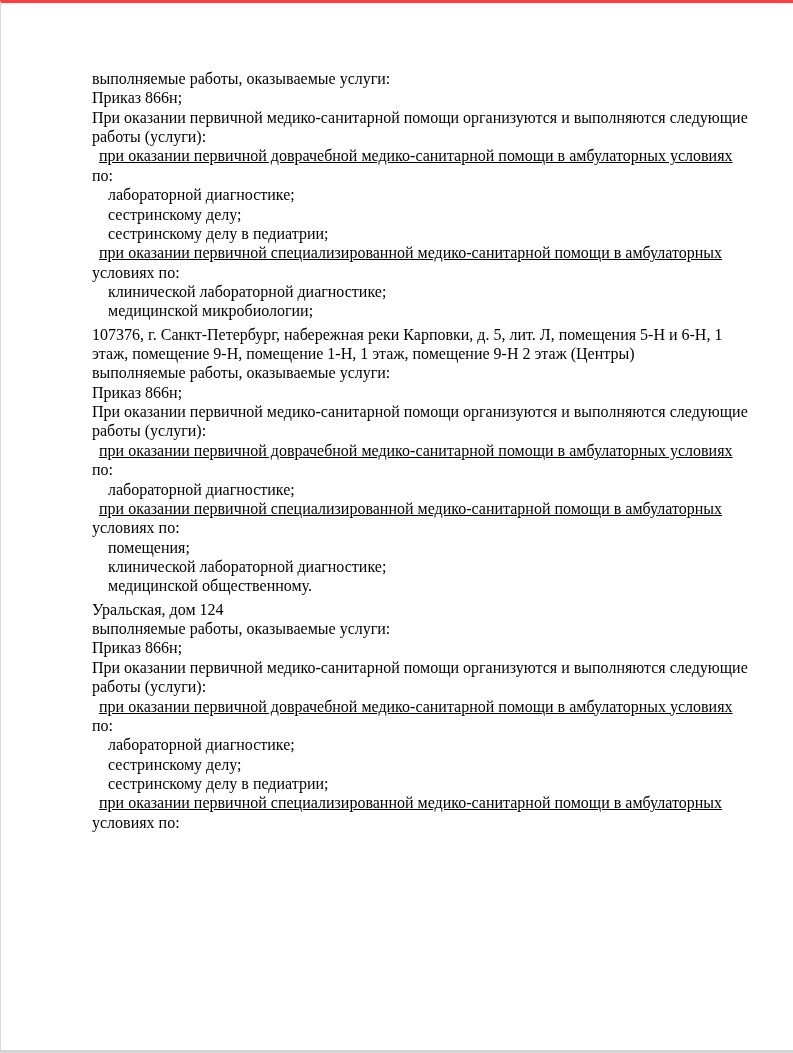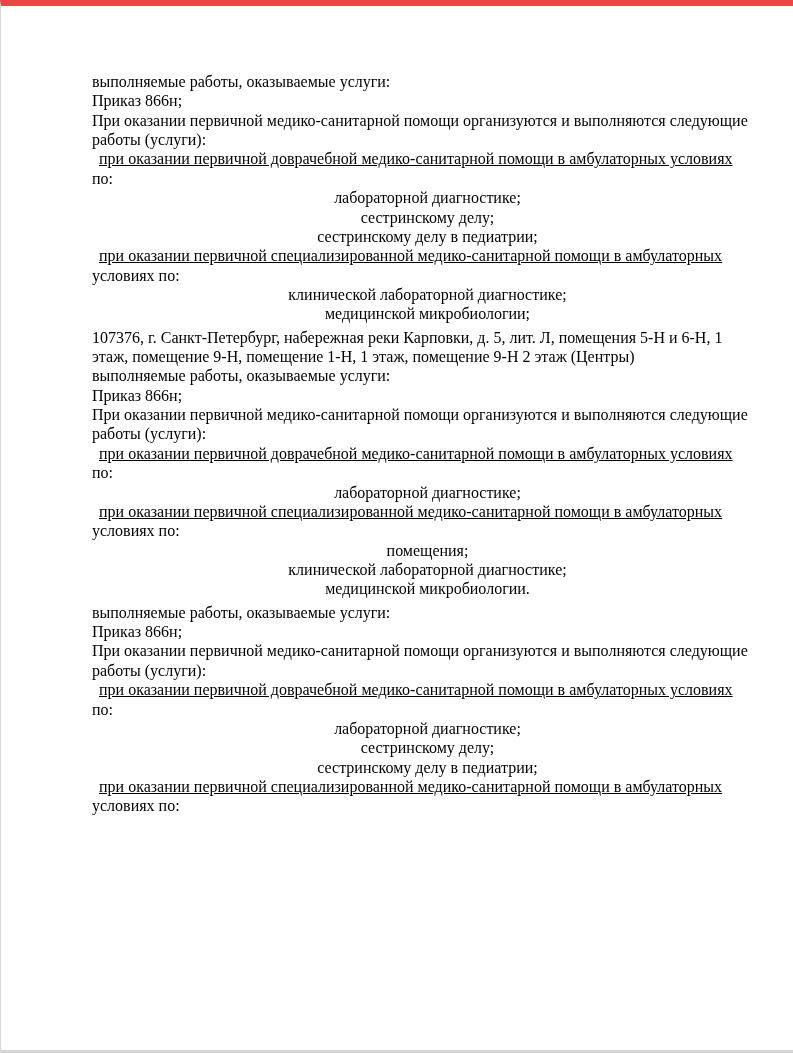--- a/index.html
+++ b/index.html
@@ -5,21 +5,21 @@
   html, body {
     margin: 0;
     padding: 0;
     background: #ffffff;
   }
   .page {
     box-sizing: border-box;
     width: 793px;
     height: 1053px;
     background: #ffffff;
-    border-top: 6px solid #ef4444;
+    border-top: 3px solid #ef4444;
     border-left: 1px solid #d9d9d9;
     border-bottom: 3px solid #d5d5d5;
     overflow: hidden;
     position: relative;
   }
   .doc {
     box-sizing: border-box;
     padding: 66px 46px 0 91px;
     font-family: "Liberation Serif", "DejaVu Serif", serif;
     font-size: 16px;
@@ -27,21 +27,21 @@
     color: #000000;
   }
   .block + .block {
     margin-top: 4px;
   }
   .line {
     white-space: pre;
   }
   .ind0 { padding-left: 0; }
   .ind1 { padding-left: 7px; text-decoration: underline; }
-  .ind2 { padding-left: 16px; text-align: center; }
+  .ind2 { padding-left: 16px; }
 </style>
 </head>
 <body>
 
 <div class="page">
   <div class="doc">
       <div class="block">
         <div class="line ind0">выполняемые работы, оказываемые услуги:</div>
         <div class="line ind0">Приказ 866н;</div>
         <div class="line ind0">При оказании первичной медико-санитарной помощи организуются и выполняются следующие</div>
@@ -63,23 +63,24 @@
         <div class="line ind0">Приказ 866н;</div>
         <div class="line ind0">При оказании первичной медико-санитарной помощи организуются и выполняются следующие</div>
         <div class="line ind0">работы (услуги):</div>
         <div class="line ind1">при оказании первичной доврачебной медико-санитарной помощи в амбулаторных условиях</div>
         <div class="line ind0">по:</div>
         <div class="line ind2">лабораторной диагностике;</div>
         <div class="line ind1">при оказании первичной специализированной медико-санитарной помощи в амбулаторных</div>
         <div class="line ind0">условиях по:</div>
         <div class="line ind2">помещения;</div>
         <div class="line ind2">клинической лабораторной диагностике;</div>
-        <div class="line ind2">медицинской микробиологии.</div>
+        <div class="line ind2">медицинской общественному.</div>
       </div>
       <div class="block">
+        <div class="line ind0">Уральская, дом 124</div>
         <div class="line ind0">выполняемые работы, оказываемые услуги:</div>
         <div class="line ind0">Приказ 866н;</div>
         <div class="line ind0">При оказании первичной медико-санитарной помощи организуются и выполняются следующие</div>
         <div class="line ind0">работы (услуги):</div>
         <div class="line ind1">при оказании первичной доврачебной медико-санитарной помощи в амбулаторных условиях</div>
         <div class="line ind0">по:</div>
         <div class="line ind2">лабораторной диагностике;</div>
         <div class="line ind2">сестринскому делу;</div>
         <div class="line ind2">сестринскому делу в педиатрии;</div>
         <div class="line ind1">при оказании первичной специализированной медико-санитарной помощи в амбулаторных</div>

